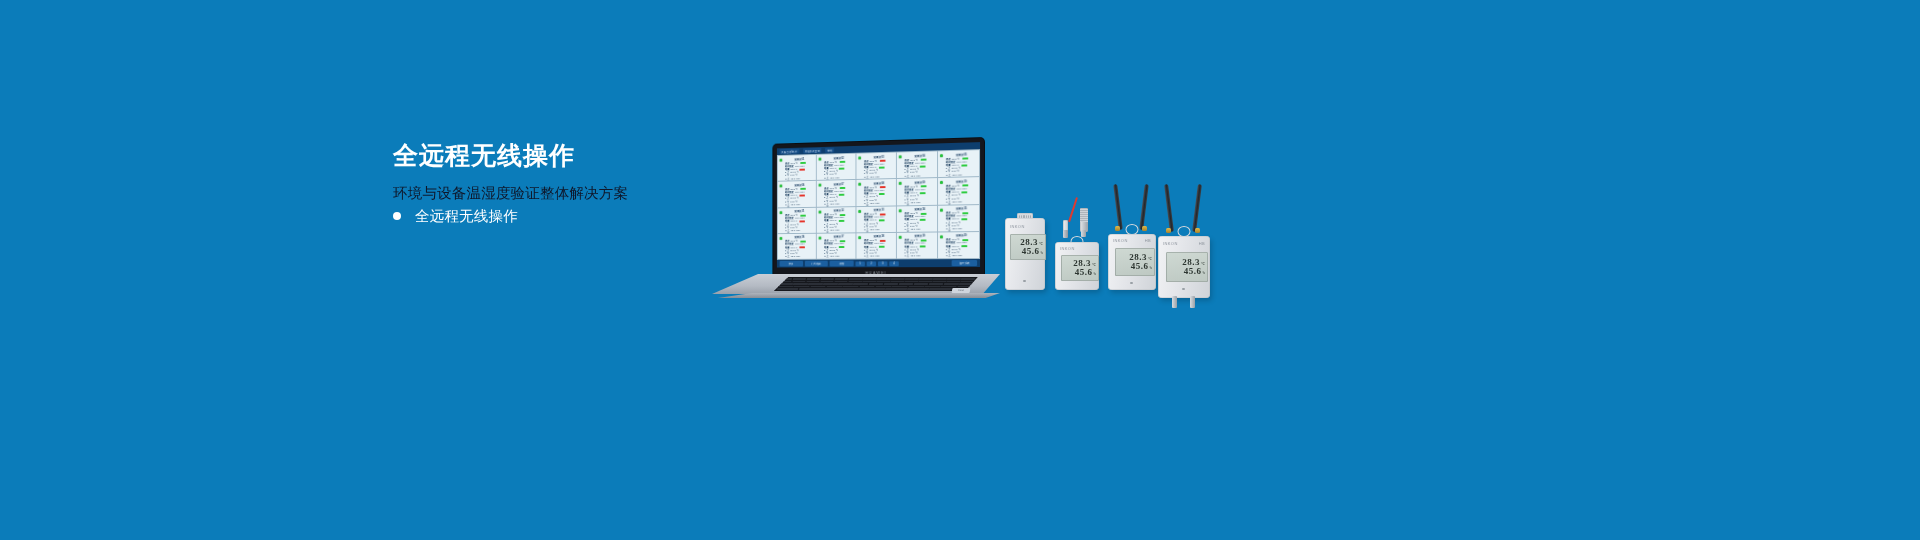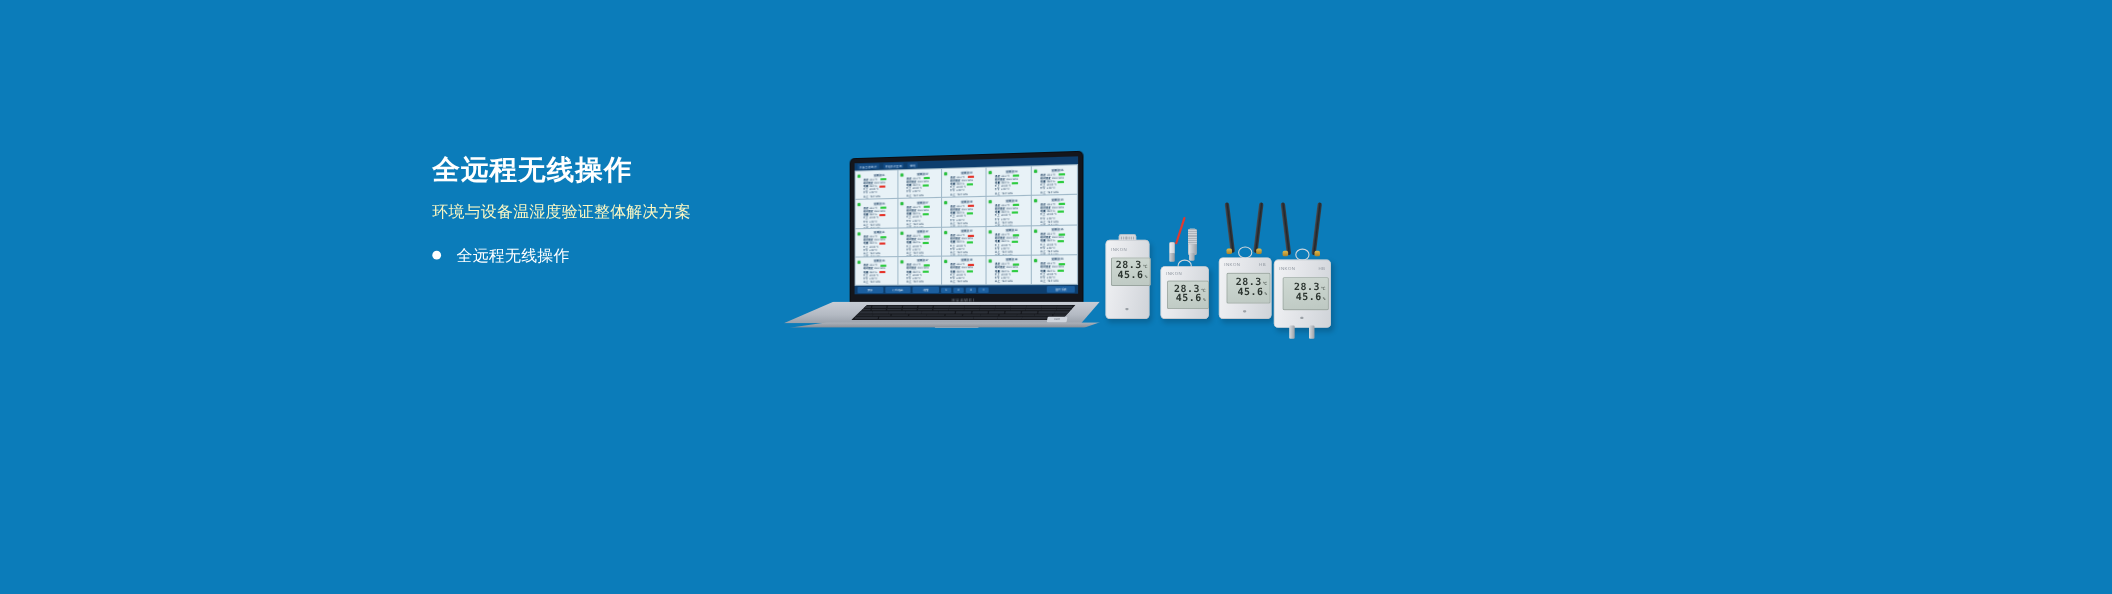--- a/index.html
+++ b/index.html
@@ -11,22 +11,22 @@
   }
   #banner{position:absolute;inset:0;background:#0b7cba;}
 
   
   #copy{position:absolute;left:393px;top:140px;width:330px;color:#ffffff;}
   #copy .title{
     font-size:25px;font-weight:bold;letter-spacing:1px;
     color:#ffffff;line-height:1.2;margin:0 0 14px 0;white-space:nowrap;
   }
   #copy .subtitle{
-    font-size:14.5px;font-weight:normal;color:#fef9c3;
-    line-height:1.3;margin:0 0 20px 0;white-space:nowrap;letter-spacing:.2px;
+    font-size:14.5px;font-weight:normal;color:#0f172a;
+    line-height:1.3;margin:0 0 4px 0;white-space:nowrap;letter-spacing:.2px;
   }
   #copy ul{list-style:none;margin:0;padding:0;}
   #copy li{
     display:flex;align-items:center;margin-bottom:13px;
     font-size:14.5px;color:#ffffff;letter-spacing:.2px;white-space:nowrap;
   }
   #copy li .dot{
     width:8px;height:8px;border-radius:50%;background:#ffffff;
     margin-right:14px;flex:none;
   }
@@ -141,21 +141,21 @@
     background:linear-gradient(170deg,#cfd9d3 0%,#bdc8c2 100%);
     box-shadow:inset 0 0 0 .8px #9aa5a0;
     display:flex;flex-direction:column;justify-content:center;
     padding:1px 3px;
   }
   .lcd .lrow{
     display:flex;align-items:baseline;justify-content:flex-end;gap:1px;
     color:#2c3530;font-family:"DejaVu Sans Mono","Liberation Mono",monospace;
     line-height:1;
   }
-  .lcd .big{font-size:9px;font-weight:bold;letter-spacing:.5px;}
+  .lcd .big{font-size:9px;font-weight:bold;letter-spacing:.5px;font-family:Liberation Serif, serif;}
   .lcd .unit{font-size:4px;}
   .dev-led{position:absolute;width:2.5px;height:2.5px;border-radius:50%;background:#9aa0a6;}
 
   
   .clip{
     position:absolute;top:-5px;left:50%;transform:translateX(-50%);
     width:16px;height:6px;background:#d7dade;border-radius:2px 2px 0 0;
     box-shadow:inset 0 0 0 .6px #b6bbc1;
   }
   .clip .slots{position:absolute;inset:1.5px 2px;display:flex;gap:1px;}

